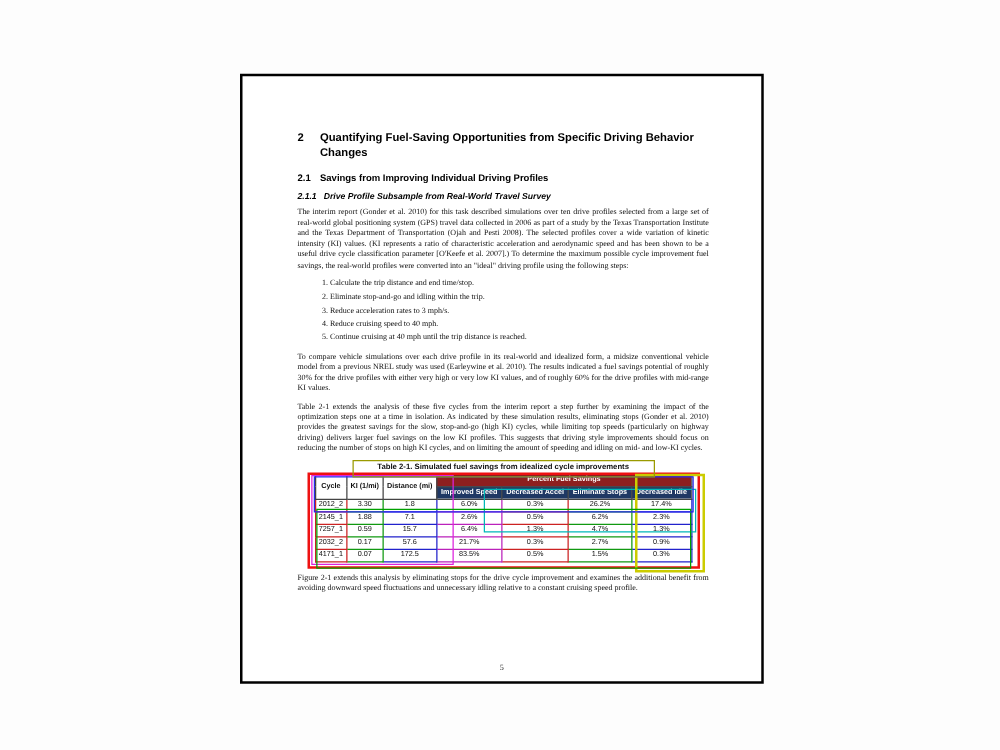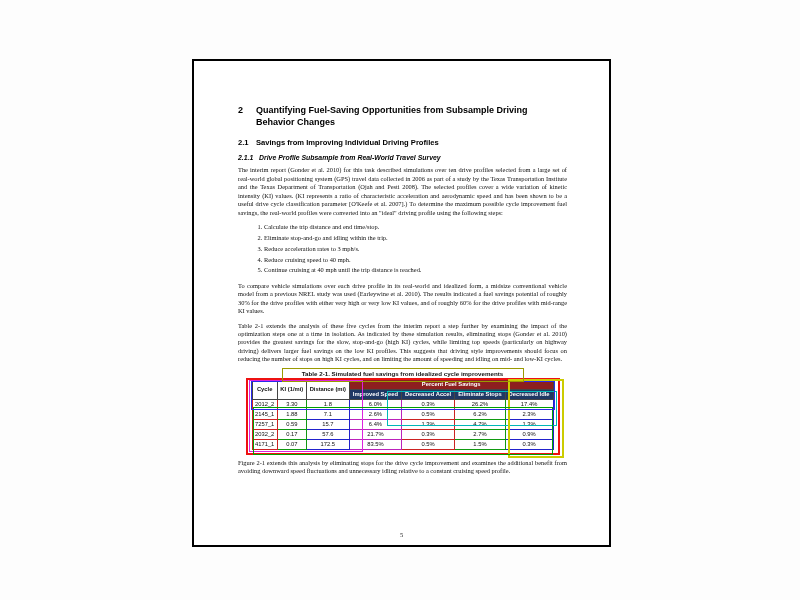--- a/index.html
+++ b/index.html
@@ -58,21 +58,21 @@
     font-size:6.5px;color:#222;
   }
 </style>
 </head>
 <body>
 
 <div class="page">
 
   <h1>
     <span class="num">2</span>
-    <span>Quantifying Fuel-Saving Opportunities from Subsample Driving Behavior Changes</span>
+    <span>Quantifying Fuel-Saving Opportunities from Specific Driving Behavior Changes</span>
   </h1>
 
   <h2>
     <span class="num">2.1</span>
     <span>Savings from Improving Individual Driving Profiles</span>
   </h2>
 
   <h3>
     <span class="num">2.1.1</span>
     <span>Drive Profile Subsample from Real-World Travel Survey</span>

